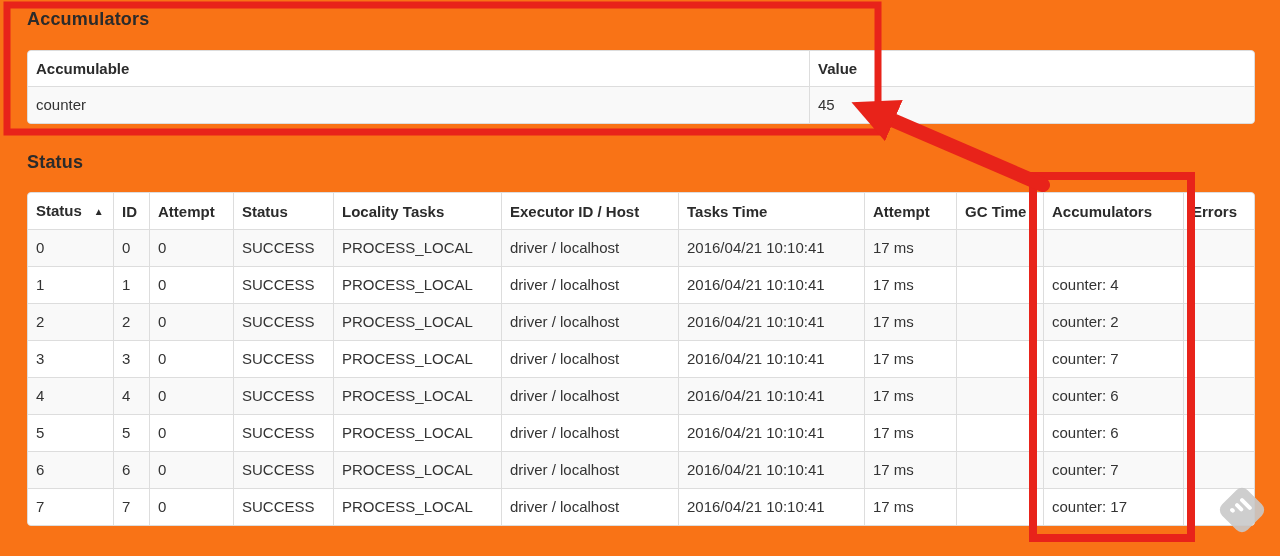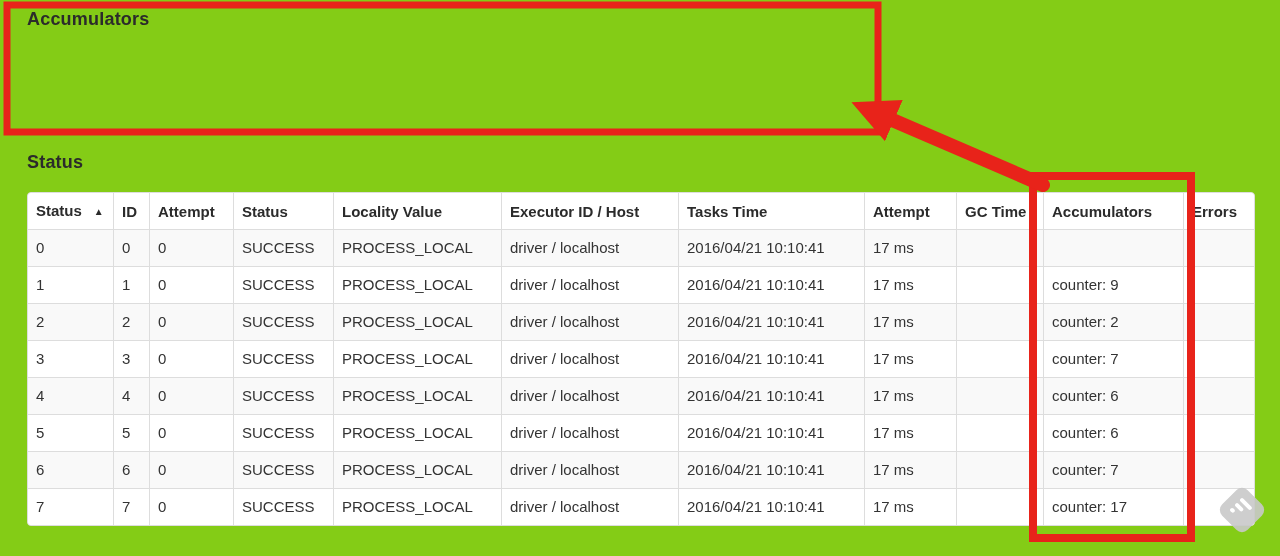--- a/index.html
+++ b/index.html
@@ -1,18 +1,18 @@
 <!DOCTYPE html>
 <html><head>
 <meta charset="utf-8">
 <style>
   html,body { margin:0; padding:0; background:#fff; }
   .page {
     position:relative; width:1280px; height:556px;
-    background:#84cc16; overflow:hidden;
+    background:#f97316; overflow:hidden;
     font-family:"Liberation Sans", sans-serif; color:#333;
   }
   .section-heading {
     position:absolute; left:27px; margin:0;
     font-size:18px; font-weight:bold; color:#2b2b2b; letter-spacing:.2px;
   }
   #acc-heading   { top:9px; }
   #tasks-heading { top:152px; }
 
   table.ui-table {
@@ -62,20 +62,38 @@
   .watermark .bar2 { width:10px; }
   .watermark .bar3 { width:5px; }
 </style>
 </head>
 <body>
 
 <div class="page">
 
   <h4 class="section-heading" id="acc-heading">Accumulators</h4>
 
+  <table class="ui-table" id="acc-table">
+    <colgroup>
+      <col style="width:781px">
+      <col style="width:445px">
+    </colgroup>
+    <thead>
+      <tr>
+        <th>Accumulable</th>
+        <th>Value</th>
+      </tr>
+    </thead>
+    <tbody>
+        <tr>
+      <td>counter</td>
+      <td>45</td>
+    </tr>
+      </tbody>
+  </table>
 
   <h4 class="section-heading" id="tasks-heading">Status</h4>
 
   <table class="ui-table" id="tasks-table">
     <colgroup>
       <col style="width:85px">
         <col style="width:36px">
         <col style="width:84px">
       <col style="width:100px">
         <col style="width:168px">
@@ -87,21 +105,21 @@
         <col style="width:71px">
     </colgroup>
     <thead>
       <tr>
         <th>
           <span>Status</span><span class="sort-arrow">▲</span>
         </th>
         <th>ID</th>
         <th>Attempt</th>
         <th>Status</th>
-        <th>Locality Value</th>
+        <th>Locality Tasks</th>
         <th>Executor ID / Host</th>
         <th>Tasks Time</th>
         <th>Attempt</th>
         <th>GC Time</th>
         <th>Accumulators</th>
         <th>Errors</th>
       </tr>
     </thead>
     <tbody>
         <tr>
@@ -120,21 +138,21 @@
         <tr>
       <td>1</td>
       <td>1</td>
       <td>0</td>
       <td>SUCCESS</td>
       <td>PROCESS_LOCAL</td>
       <td>driver / localhost</td>
       <td>2016/04/21 10:10:41</td>
       <td>17 ms</td>
       <td></td>
-      <td>counter: 9</td>
+      <td>counter: 4</td>
       <td></td>
     </tr>
         <tr>
       <td>2</td>
       <td>2</td>
       <td>0</td>
       <td>SUCCESS</td>
       <td>PROCESS_LOCAL</td>
       <td>driver / localhost</td>
       <td>2016/04/21 10:10:41</td>

